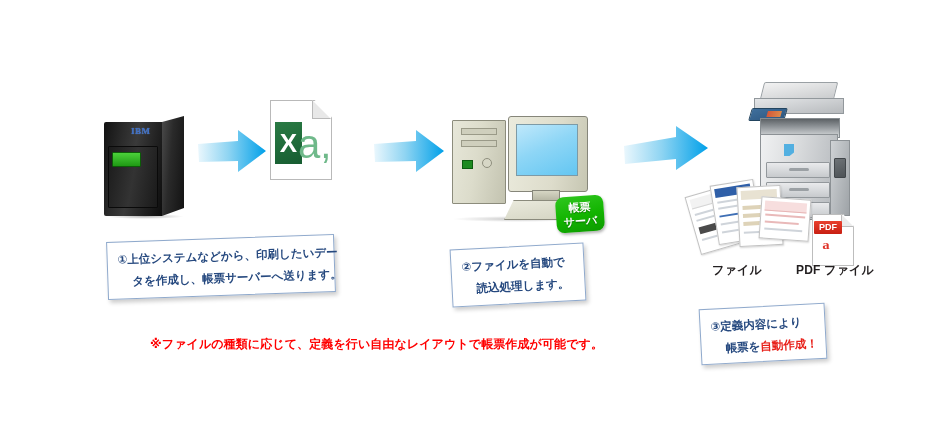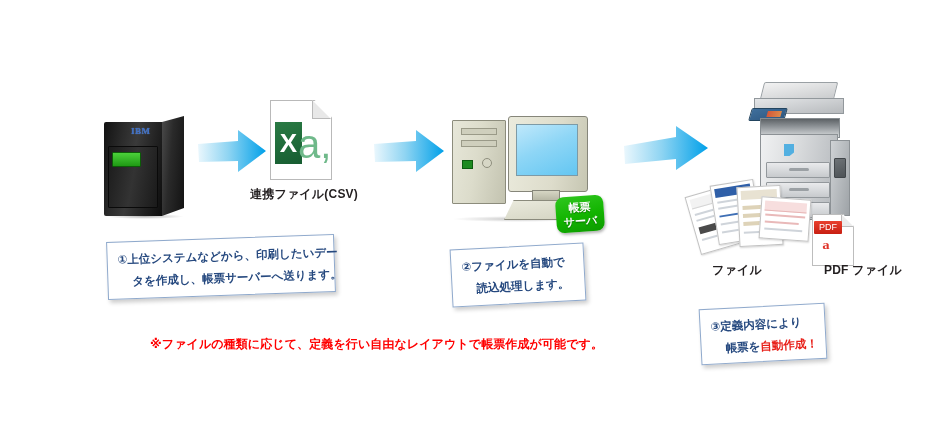--- a/index.html
+++ b/index.html
@@ -251,21 +251,21 @@
     clip-path: polygon(0 0, 74% 0, 100% 24%, 100% 100%, 0 100%);
   }
   .pdf-fold {
     position: absolute; left: 29px; top: 0; width: 12px; height: 12px;
     background: #ececec; border-left: 1px solid #bdbdbd; border-bottom: 1px solid #bdbdbd;
     clip-path: polygon(0 0, 100% 100%, 0 100%);
   }
   .pdf-banner {
     position: absolute; left: 2px; top: 7px; width: 28px; height: 13px;
     background: linear-gradient(180deg, #e8402e, #c81f12);
-    color: #ffffff; font-size: 9px; font-weight: normal;
+    color: #ffffff; font-size: 9px; font-weight: bold;
     text-align: center; line-height: 13px;
     font-family: "Liberation Sans", sans-serif;
     border-radius: 1px;
   }
   .pdf-acro {
     position: absolute; left: 11px; top: 24px;
     color: #e0342a; font-size: 21px; line-height: 21px; font-weight: bold;
     font-family: "Liberation Serif", serif;
     transform: scaleX(1.15);
   }
@@ -294,21 +294,21 @@
   
   #bottom-note {
     left: 150px; top: 336px;
     color: #ff0000; font-size: 12px; font-weight: bold;
     white-space: nowrap; letter-spacing: 0.1px;
   }
 
   
   #caption-csv { left: 248px; top: 186px; width: 112px; }
   #caption-forms { left: 706px; top: 262px; width: 62px; }
-  #caption-pdf { left: 794px; top: 262px; width: 82px; margin-left: 28px; }
+  #caption-pdf { left: 794px; top: 262px; width: 82px; }
 </style>
 </head>
 <body>
 
 <div id="canvas">
 
   <div id="ibm-server" class="abs">
     <div class="tower-shadow"></div>
     <div class="tower-side"></div>
     <div class="tower-front"></div>
@@ -328,21 +328,20 @@
     <path d="M2,16 L42,13 L42,2 L70,23 L42,44 L42,33 L3,34 Z" fill="url(#ag1)"></path>
   </svg>
 
   <div id="csv-file" class="abs">
     <div class="doc-page"></div>
     <div class="doc-fold"></div>
     <div class="xl-tile"></div>
     <div class="xl-x">X</div>
     <div class="xl-a">a,</div>
   </div>
-  <div id="caption-csv" class="abs caption">連携ファイル(CSV)</div>
 
   <svg class="abs arrow" style="left:372px; top:128px;" width="74" height="50" viewBox="0 0 74 50">
     <defs>
       <linearGradient id="ag2" x1="0" y1="0" x2="1" y2="0">
         <stop offset="0%" stop-color="#eaf7fd"></stop>
         <stop offset="45%" stop-color="#8ed4f2"></stop>
         <stop offset="100%" stop-color="#00a0e9"></stop>
       </linearGradient>
     </defs>
     <path d="M2,16 L44,13 L44,2 L72,23 L44,44 L44,33 L3,34 Z" fill="url(#ag2)"></path>

